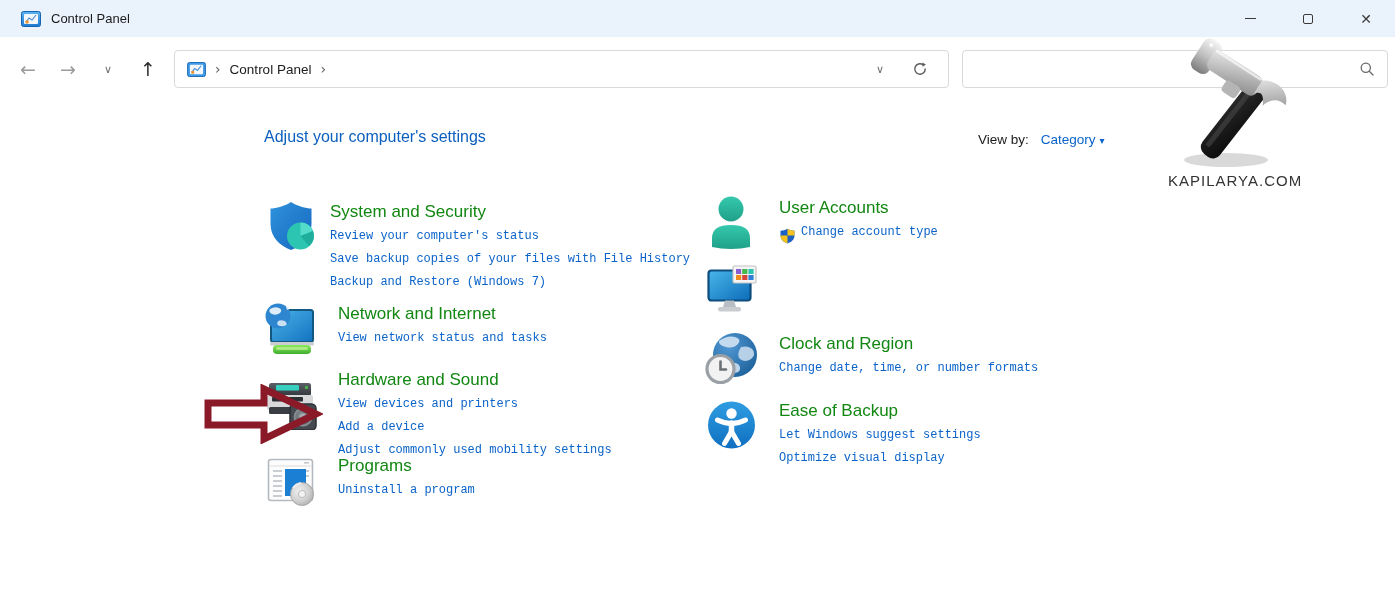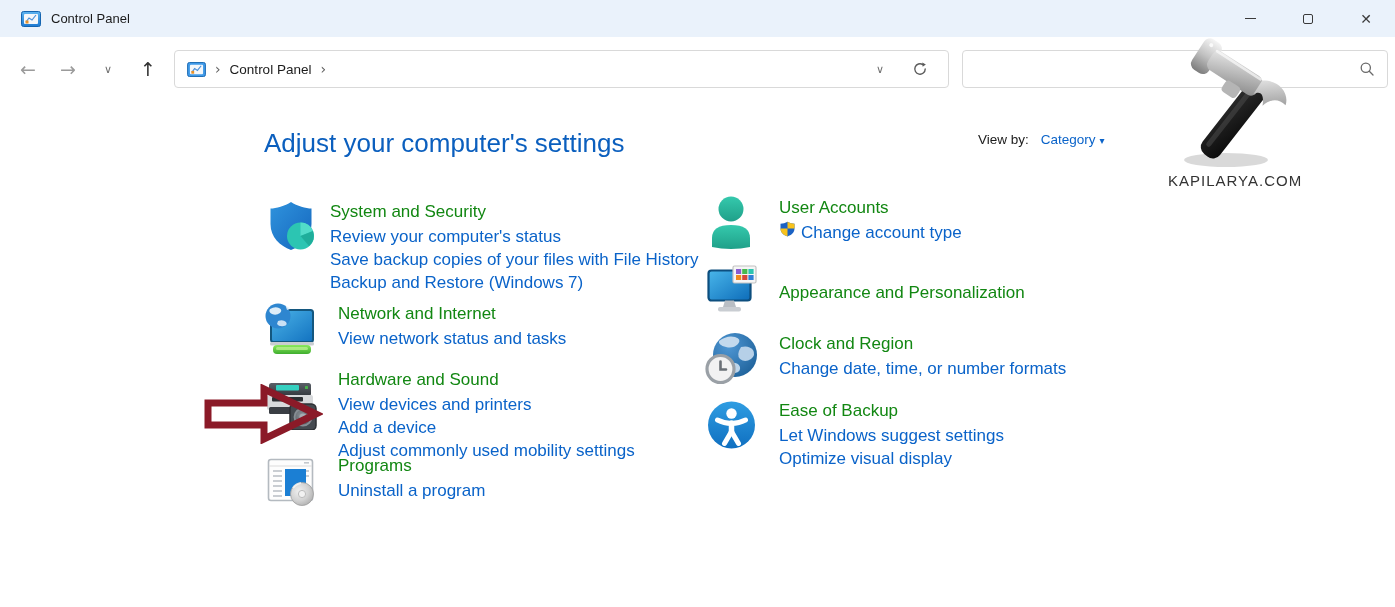--- a/index.html
+++ b/index.html
@@ -58,21 +58,21 @@
   }
   .search-box input {
     flex:1; border:none; outline:none; font-size:13px; height:100%;
     font-family:"Liberation Sans",sans-serif; background:transparent;
   }
   .search-glass { cursor:pointer; display:flex; }
 
   
   .page-heading {
     position:absolute; left:264px; top:128px;
-    font-size:26px; font-weight:400; color:#0b5fbe; cursor:default;
+    font-size:16px; font-weight:400; color:#0b5fbe; cursor:default;
   }
   .viewby { position:absolute; left:978px; top:132px; font-size:13.5px; display:flex; gap:12px; align-items:center; }
   .viewby-label { color:#1b1b1b; }
   .viewby-value { color:#0a63c9; cursor:pointer; }
   .viewby-caret { color:#0a63c9; font-size:10px; margin-left:4px; }
 
   
   .watermark { position:absolute; left:1168px; top:34px; width:165px; text-align:left; z-index:30; pointer-events:none; }
   .watermark-text { font-size:15px; color:#333333; letter-spacing:1px; margin-top:-4px; }
 
@@ -80,22 +80,22 @@
   .cat-block { position:absolute; display:flex; gap:19px; }
   .cat-block.v-center { align-items:center; }
   .cat-icon { width:55px; flex:0 0 55px; cursor:pointer; }
   .cat-icon.lower { margin-top:13px; }
   .cat-text { display:flex; flex-direction:column; }
   .cat-title {
     font-size:17px; font-weight:400; color:#128712; line-height:26px;
     text-decoration:none; cursor:pointer;
   }
   .cat-link {
-    font-size:17px; color:#0a63c9; line-height:23px; text-decoration:none; cursor:pointer;
-    display:flex; align-items:flex-start; gap:5px;
+    font-size:12px; color:#0a63c9; line-height:23px; text-decoration:none; cursor:pointer;
+    display:flex; align-items:flex-end; gap:5px;font-family:Liberation Mono, monospace;
   }
   .red-arrow { position:absolute; left:201px; top:384px; z-index:20; }
 </style>
 </head>
 <body>
 
 <div class="titlebar">
   <div class="titlebar-left">
     <span style="display:flex;">
       <svg width="20" height="16" viewBox="0 0 20 16">
@@ -399,23 +399,20 @@
       <rect x="13" y="44" width="23" height="4.5" rx="2" fill="#c9cdd2"></rect>
       <rect x="28" y="3" width="23" height="17" rx="1.5" fill="#f5f5f5" stroke="#c2c2c2" stroke-width="1.2"></rect>
       <rect x="31" y="6" width="5.2" height="5" fill="#8a5cd0"></rect>
       <rect x="37.2" y="6" width="5.2" height="5" fill="#46b94e"></rect>
       <rect x="43.4" y="6" width="5.2" height="5" fill="#2cc4b0"></rect>
       <rect x="31" y="12" width="5.2" height="5" fill="#f08a1d"></rect>
       <rect x="37.2" y="12" width="5.2" height="5" fill="#d8453a"></rect>
       <rect x="43.4" y="12" width="5.2" height="5" fill="#2f7fd6"></rect>
     </svg>
   </div>
-  <div class="cat-text">
-    <a class="cat-title">Appearance and Personalization</a>
-  </div>
 </div>
 
 <div class="cat-block" style="left:705px; top:331px;">
   <div class="cat-icon">
     <svg width="53" height="55" viewBox="0 0 53 55">
       <defs>
           <radialGradient id="glb" cx="0.35" cy="0.3" r="0.85">
         <stop offset="0" stop-color="#4f97d4"></stop>
             <stop offset="1" stop-color="#1b5e96"></stop>
       </radialGradient>

